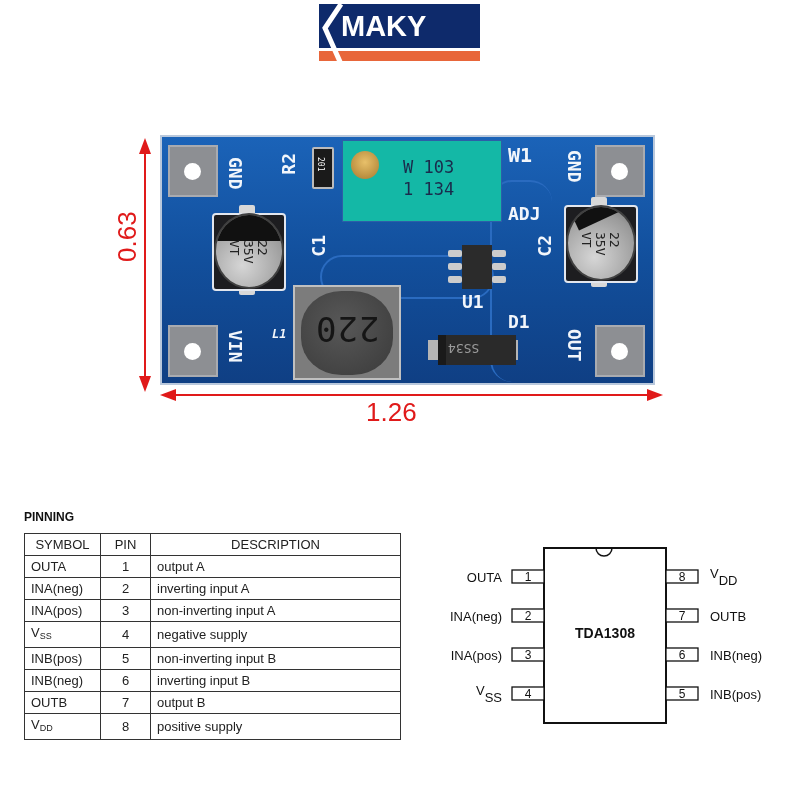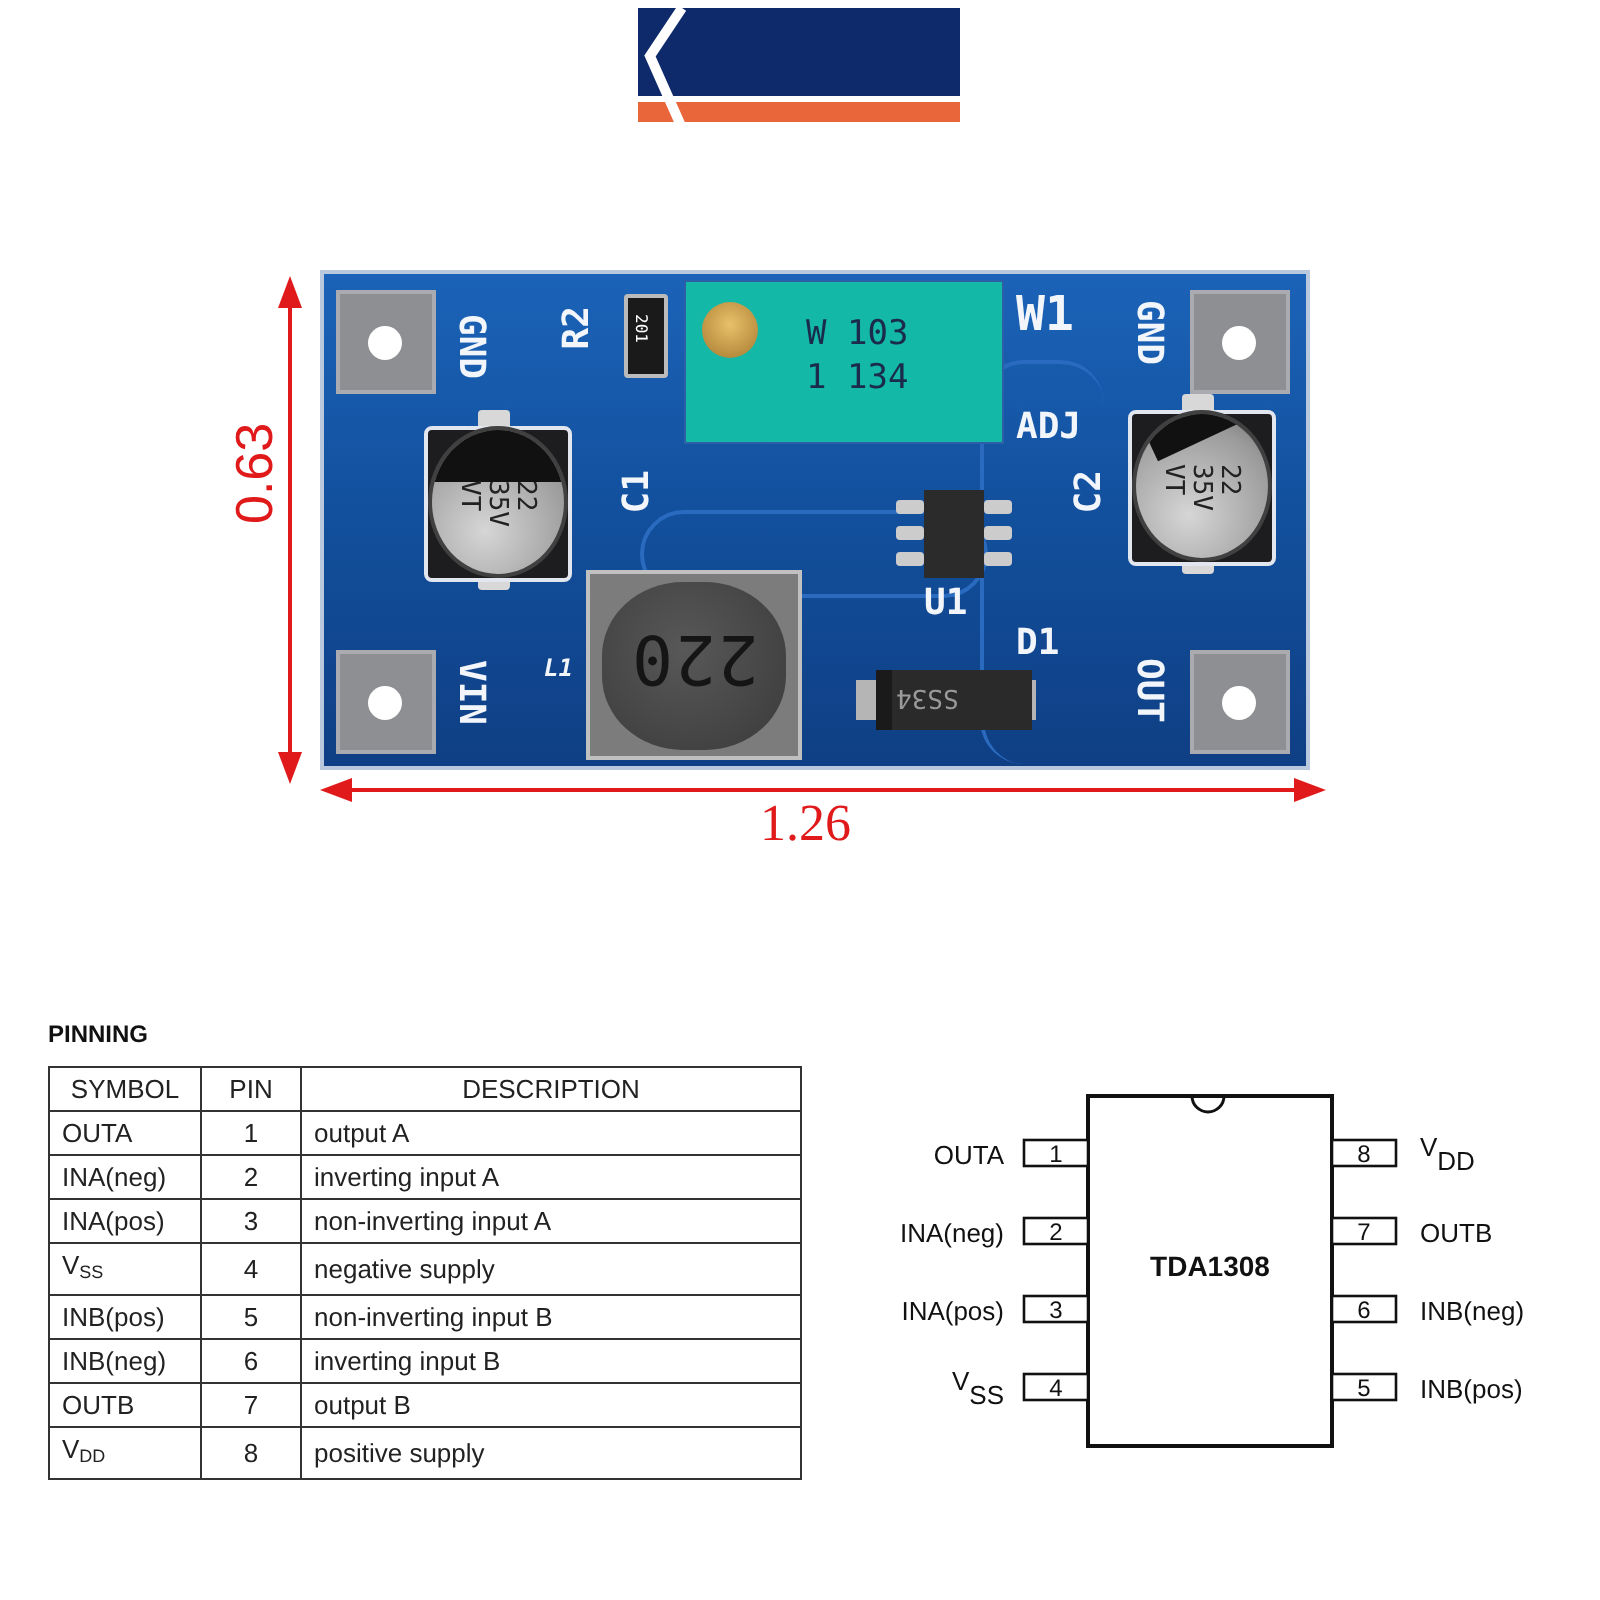--- a/index.html
+++ b/index.html
@@ -54,36 +54,37 @@
 </style>
 </head>
 <body>
 
 <div id="logo" class="abs">
   <div class="navy"></div>
   <div class="orange"></div>
   <svg width="40" height="60">
     <polyline points="22,0 6,24 22,60" fill="none" stroke="#fff" stroke-width="5"></polyline>
   </svg>
+  <span class="name">MAKY</span>
 </div>
 
 <svg class="abs" style="left:0;top:0;" width="800" height="440">
   <g>
     <line x1="145" y1="146" x2="145" y2="385" stroke="#e01a1a" stroke-width="2"></line>
     <polygon points="145,138 139,154 151,154" fill="#e01a1a"></polygon>
     <polygon points="145,392 139,376 151,376" fill="#e01a1a"></polygon>
   </g>
   <g>
     <line x1="168" y1="395" x2="655" y2="395" stroke="#e01a1a" stroke-width="2"></line>
     <polygon points="160,395 176,389 176,401" fill="#e01a1a"></polygon>
     <polygon points="663,395 647,389 647,401" fill="#e01a1a"></polygon>
   </g>
 </svg>
 <div class="abs dim-red" style="left:112px;top:262px;transform:rotate(-90deg);transform-origin:left top;">0.63</div>
-<div class="abs dim-red" style="left:380px;top:397px;font-family:Liberation Serif, serif;">1.26</div>
+<div class="abs dim-red" style="left:366px;top:397px;">1.26</div>
 
 <div id="board" class="abs">
   <div class="pcb"></div>
   <div class="trace" style="left:160px;top:120px;width:170px;height:40px;"></div>
   <div class="trace" style="left:330px;top:45px;width:60px;height:200px;border-right:none;border-bottom:none;"></div>
 
   <div class="pad" style="left:8px;top:10px;">
       <div class="hole"></div>
     </div>
   <div class="pad" style="left:8px;top:190px;">
@@ -94,21 +95,21 @@
     </div>
   <div class="pad" style="left:435px;top:190px;">
       <div class="hole"></div>
     </div>
 
   <div class="silk" style="left:65px;top:22px;font-size:18px;writing-mode:vertical-rl;">GND</div>
   <div class="silk" style="left:65px;top:195px;font-size:18px;writing-mode:vertical-rl;">VIN</div>
   <div class="silk" style="left:404px;top:15px;font-size:18px;writing-mode:vertical-rl;">GND</div>
   <div class="silk" style="left:404px;top:194px;font-size:18px;writing-mode:vertical-rl;">OUT</div>
   <div class="silk" style="left:118px;top:18px;font-size:18px;writing-mode:vertical-rl;transform:rotate(180deg);">R2</div>
-  <div class="silk" style="left:348px;top:8px;font-size:24px;">W1</div>
+  <div class="silk" style="left:348px;top:8px;font-size:20px;">W1</div>
   <div class="silk" style="left:348px;top:68px;font-size:18px;">ADJ</div>
   <div class="silk" style="left:148px;top:100px;font-size:18px;writing-mode:vertical-rl;transform:rotate(180deg);">C1</div>
   <div class="silk" style="left:374px;top:100px;font-size:18px;writing-mode:vertical-rl;transform:rotate(180deg);">C2</div>
   <div class="silk" style="left:112px;top:192px;font-size:12px;font-style:italic;">L1</div>
   <div class="silk" style="left:302px;top:156px;font-size:18px;">U1</div>
   <div class="silk" style="left:348px;top:176px;font-size:18px;">D1</div>
 
   <div id="r2" class="abs">
       <span>201</span>
     </div>

